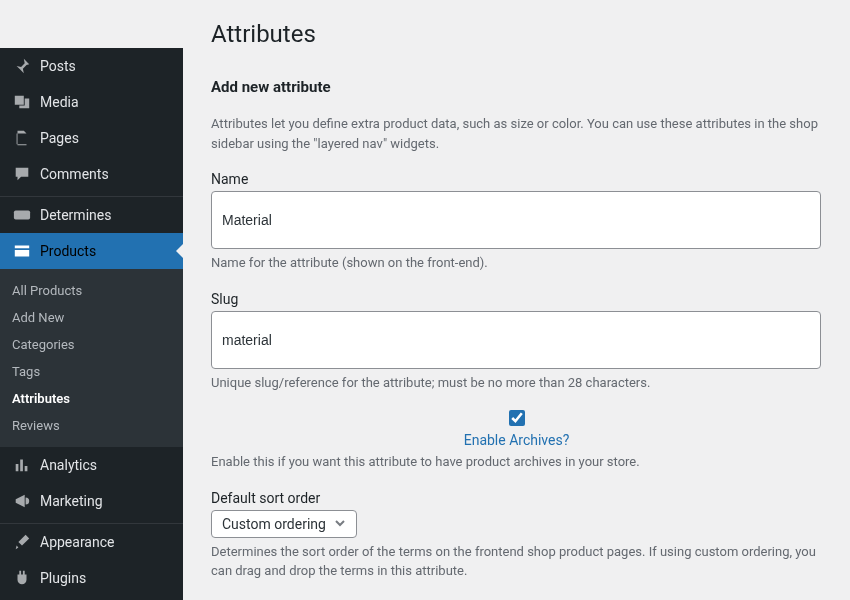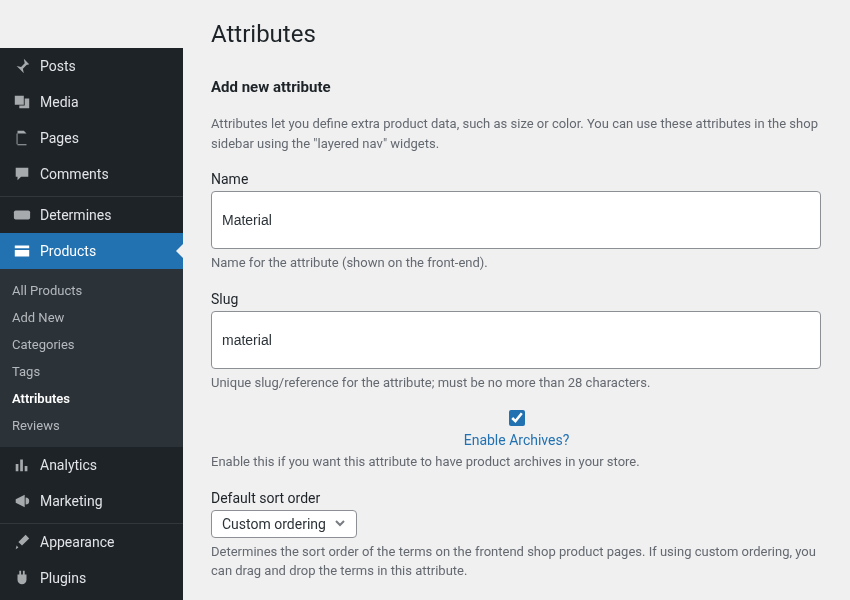--- a/index.html
+++ b/index.html
@@ -35,21 +35,21 @@
     height: 20px;
     margin-right: 8px;
     display: flex;
     align-items: center;
     justify-content: center;
     color: #a7aaad;
     fill: currentColor;
   }
   .side-item.active {
     background: #2271b1;
-    color: #ffffff;
+    color: #000000;
   }
   .side-item.active .icon { color: #fff; }
   .side-item.active::after{
     content:"";
     position:absolute;
     right:-1px;
     top:50%;
     margin-top:-8px;
     border:8px solid transparent;
     border-right-color:#f0f0f1;

